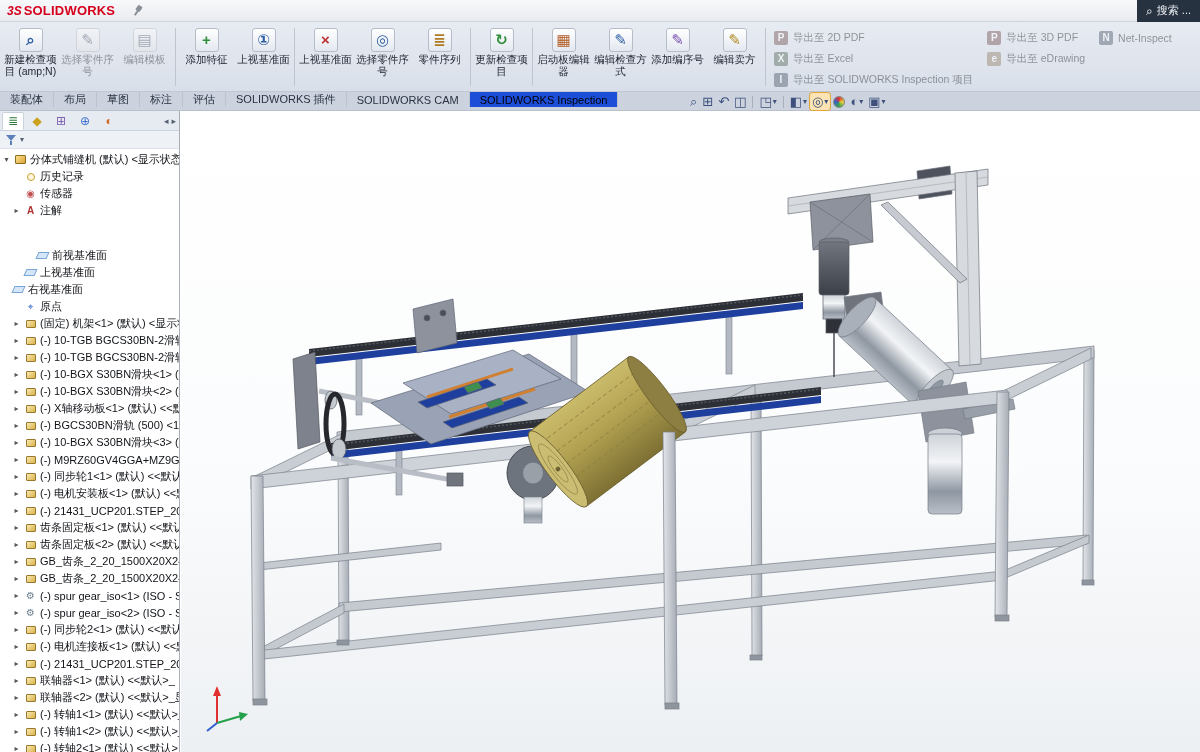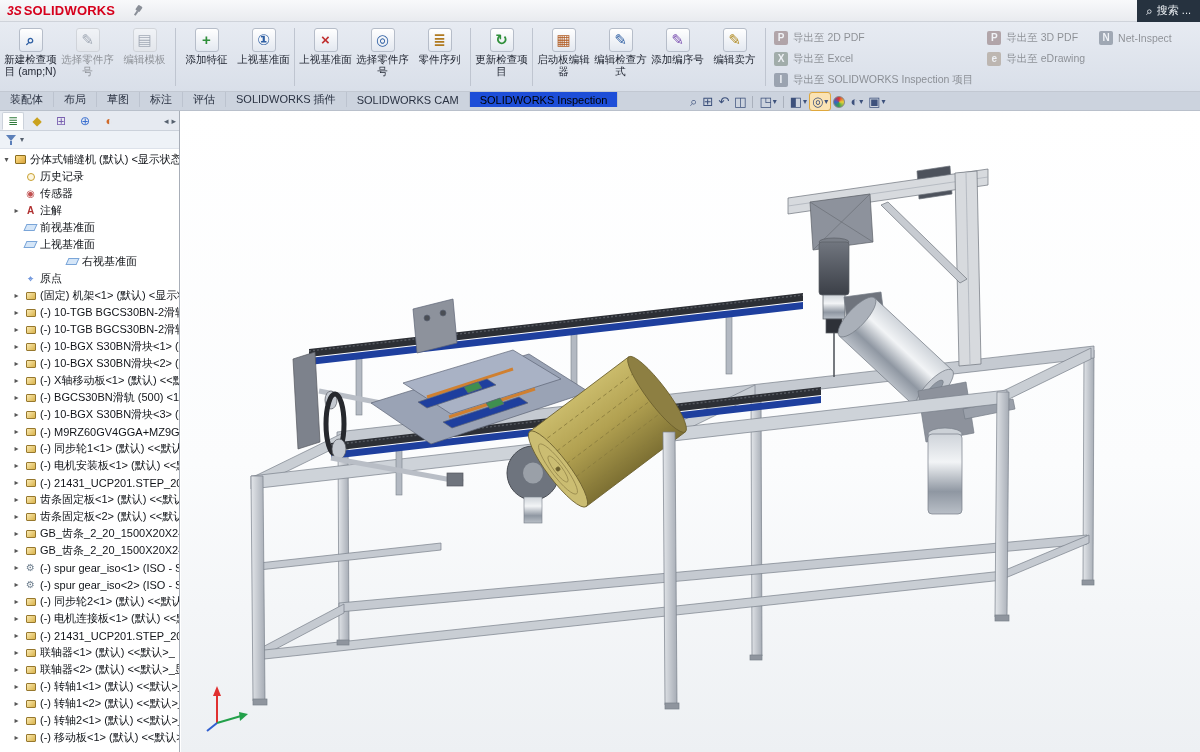--- a/index.html
+++ b/index.html
@@ -282,35 +282,35 @@
         </span>
         <span class="tlabel">传感器</span>
       </div>
       <div class="trow" style="padding-left: 12px;">
         <span class="tarrow">▸</span>
         <span class="ticon">
           <span class="tg" style="color: rgb(176, 48, 48); font-weight: 700;">A</span>
         </span>
         <span class="tlabel">注解</span>
       </div>
-      <div class="trow" style="padding-left: 12px;">
+      <div class="trow" style="padding-left: 24px; margin-top: 28px;">
         <span class="tarrow"></span>
         <span class="ticon">
           <span class="i-plane"></span>
         </span>
         <span class="tlabel">前视基准面</span>
       </div>
       <div class="trow" style="padding-left: 12px;">
         <span class="tarrow"></span>
         <span class="ticon">
           <span class="i-plane"></span>
         </span>
         <span class="tlabel">上视基准面</span>
       </div>
-      <div class="trow" style="padding-left: 12px; justify-content: center;">
+      <div class="trow" style="">
         <span class="tarrow"></span>
         <span class="ticon">
           <span class="i-plane"></span>
         </span>
         <span class="tlabel">右视基准面</span>
       </div>
       <div class="trow" style="padding-left: 12px;">
         <span class="tarrow"></span>
         <span class="ticon">
           <span class="tg" style="color: rgb(58, 111, 208);">⌖</span>

